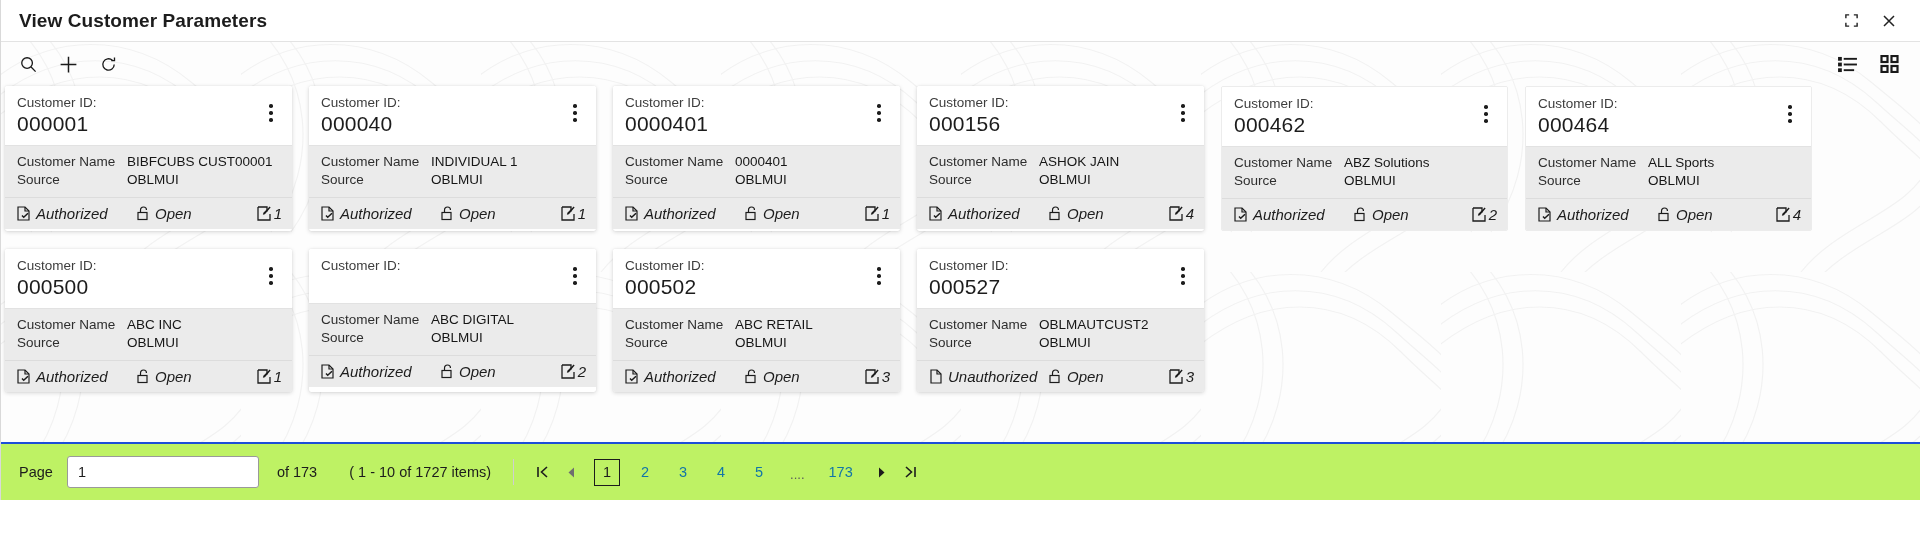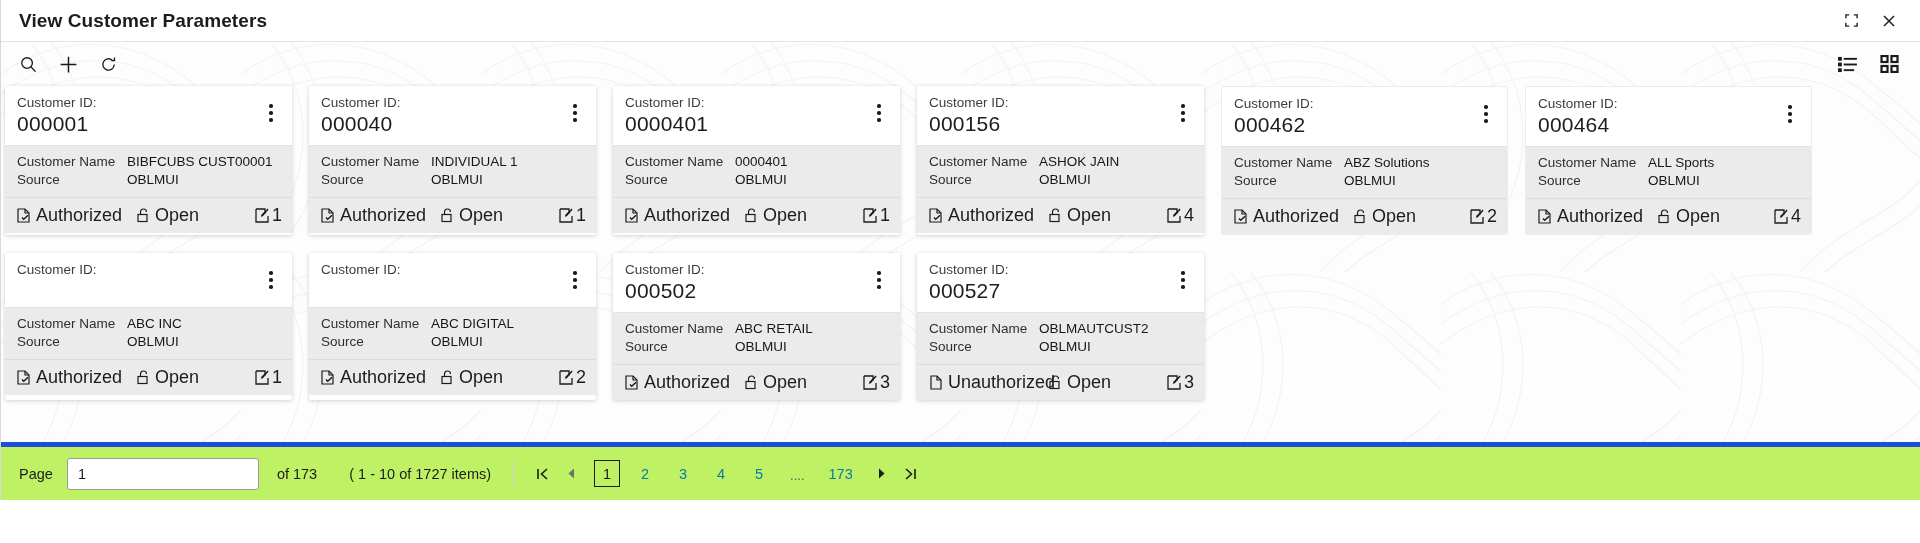--- a/index.html
+++ b/index.html
@@ -101,37 +101,37 @@
   }
   .kv { display: flex; font-size: 13.5px; line-height: 18px; white-space: nowrap; overflow: hidden; }
   .kv .k { color: #2e2e2e; width: 110px; flex: 0 0 110px; }
   .kv .v { color: #161616; font-weight: normal; overflow: hidden; text-overflow: clip; }
 
   .card-foot {
     background: #ebebeb;
     border-top: 1px solid #dcdcdc;
     display: flex; align-items: center;
     padding: 7px 10px 7px 12px;
-    font-size: 18px; color: #1c1c1c;
+    font-size: 15px; color: #1c1c1c; font-style: italic;
   }
   .foot-item { display: flex; align-items: center; gap: 5px; }
   .foot-status { width: 120px; flex: 0 0 120px; }
   .foot-lock { flex: 1 1 auto; }
   .foot-edits { display: flex; align-items: center; gap: 2px; }
 
   svg { display: block; }
 
   
   .pagination {
     position: relative; z-index: 2;
     height: 58px; flex: 0 0 58px;
     display: flex; align-items: center;
     padding: 0 18px;
     background: transparent;
-    border-top: 5px solid #1d4ed8;
+    border-top: 2px solid #1d4ed8;
   }
   .pg-label { font-size: 14.5px; color: #1c1c1c; margin-right: 14px; }
   .pg-input {
     width: 192px; height: 32px;
     border: 1px solid #9a9a9a; border-radius: 3px;
     background: #fff; font-size: 14.5px; color: #1c1c1c;
     padding: 0 10px; font-family: "Liberation Sans", sans-serif;
   }
   .pg-of { font-size: 14.5px; color: #1c1c1c; margin-left: 18px; }
   .pg-items { font-size: 14.5px; color: #1c1c1c; margin-left: 32px; }
@@ -557,20 +557,21 @@
           </svg>
         </span>
         <span>4</span>
       </span>
     </div>
         </div>
         <div class="card">
     <div class="card-head">
       <div class="card-head-txt">
         <div class="card-label">Customer ID:</div>
+        <div class="card-id">000500</div>
       </div>
       <div class="kebab">
               <i></i>
               <i></i>
               <i></i>
             </div>
     </div>
     <div class="card-mid">
       <div class="kv">
         <span class="k">Customer Name</span>

